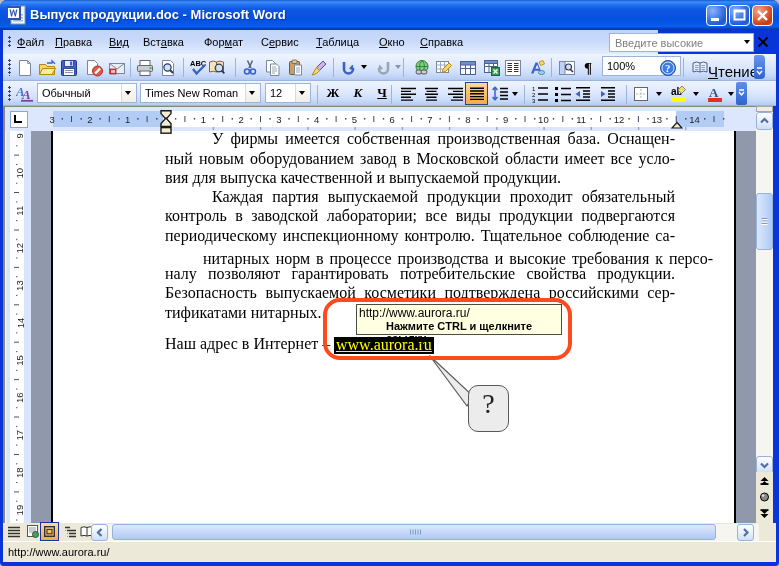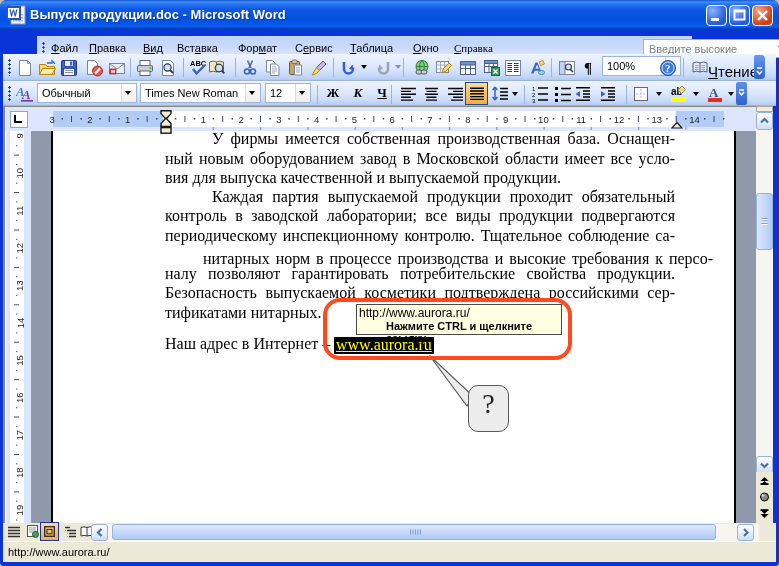--- a/index.html
+++ b/index.html
@@ -4,21 +4,21 @@
 <style>
 html,body{margin:0;padding:0;}
 body{width:779px;height:566px;overflow:hidden;position:relative;font-family:"Liberation Sans",sans-serif;background:#BDBDBD;}
 #win{position:absolute;left:0;top:0;width:779px;height:566px;background:#0834D8;border-radius:7px 7px 4px 4px;}
 #title{position:absolute;left:0;top:0;width:779px;height:30px;border-radius:7px 7px 0 0;
 background:linear-gradient(180deg,#1A57CE 0%,#3F8EFE 7%,#2775F2 14%,#0F58E4 30%,#0551E0 62%,#0757E8 80%,#0A5EEF 88%,#0743BF 95%,#04339F 100%);}
 #title .txt{position:absolute;left:30px;top:7px;color:#fff;font-size:13px;font-weight:bold;text-shadow:1px 1px 1px #0B3A9B;}
 .tbtn{position:absolute;top:5px;width:21px;height:21px;border-radius:4px;border:1px solid #fff;box-sizing:border-box;}
 .tbtn.min,.tbtn.max{background:radial-gradient(circle at 30% 25%,#8CB4F9 0%,#4479E9 45%,#2058D2 75%,#3E71E2 100%);}
 .tbtn.cls{background:radial-gradient(circle at 30% 25%,#F0A58C 0%,#E2643D 45%,#C63B11 75%,#DE5B31 100%);}
-#menu{position:absolute;left:3px;top:36px;width:655px;height:24px;background:linear-gradient(180deg,#C1D4F9 0%,#C9D9FA 45%,#E2ECFE 100%);margin-left:34px;}
+#menu{position:absolute;left:3px;top:30px;width:655px;height:24px;background:linear-gradient(180deg,#C1D4F9 0%,#C9D9FA 45%,#E2ECFE 100%);}
 #menu .mi{position:absolute;top:6px;font-size:11px;color:#000;}
 #qbox{position:absolute;left:606px;top:3px;width:145px;height:19px;background:#fff;border:1px solid #9CB3DC;box-sizing:border-box;}
 #qbox .qt{position:absolute;left:5px;top:3px;color:#7F7F7F;font-size:11px;}
 #qbox .qa{position:absolute;right:3px;top:6px;border-left:3px solid transparent;border-right:3px solid transparent;border-top:4px solid #000;}
 .tb{position:absolute;left:3px;width:773px;background:linear-gradient(180deg,#EFF4FE 0%,#E2EBFD 35%,#CFDFFA 70%,#B7CDF3 94%,#8FA9D8 100%);}
 #tb1{top:54px;height:27px;}
 #tb2{top:81px;height:25px;}
 .grip{position:absolute;left:5px;top:5px;width:3px;bottom:5px;
 background:radial-gradient(circle 1.2px at 1.5px 1.5px,#2F4886 0 1.1px,transparent 1.4px) 0 0/3px 4px repeat-y;}
 .sep{position:absolute;top:4px;width:1px;height:19px;background:#9CB3DC;}
@@ -95,21 +95,21 @@
 <div id="menu">
   <div class="grip" style="top:6px;bottom:6px;"></div>
   <span class="mi" style="left:14px;"><u>Ф</u>айл</span>
   <span class="mi" style="left:52px;"><u>П</u>равка</span>
   <span class="mi" style="left:106px;text-decoration:underline;"><u>В</u>ид</span>
   <span class="mi" style="left:140px;">Вст<u>а</u>вка</span>
   <span class="mi" style="left:201px;">Фор<u>м</u>ат</span>
   <span class="mi" style="left:258px;">С<u>е</u>рвис</span>
   <span class="mi" style="left:313px;"><u>Т</u>аблица</span>
   <span class="mi" style="left:376px;"><u>О</u>кно</span>
-  <span class="mi" style="left:417px;font-family:Liberation Serif, serif;"><u>С</u>правка</span>
+  <span class="mi" style="left:417px;"><u>С</u>правка</span>
   <div id="qbox">
       <span class="qt">Введите высокие</span>
       <span class="qa"></span>
     </div>
   <svg style="position:absolute;left:754px;top:6px;" width="12" height="12">
       <path d="M1.5 1.5 L10.5 10.5 M10.5 1.5 L1.5 10.5" stroke="#000" stroke-width="1.8"></path>
     </svg>
 </div>
 <div id="tb1" class="tb">
     <div class="grip"></div>

